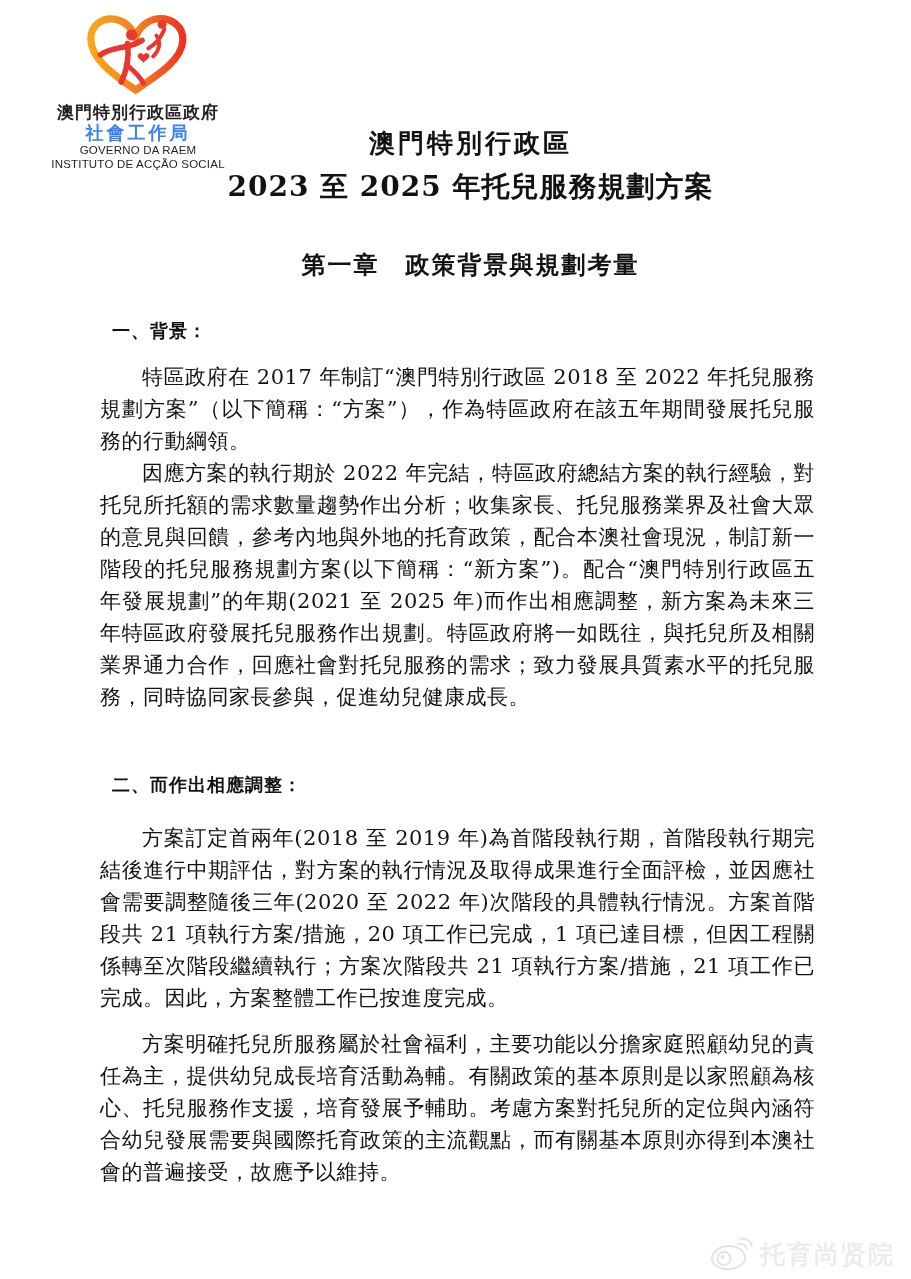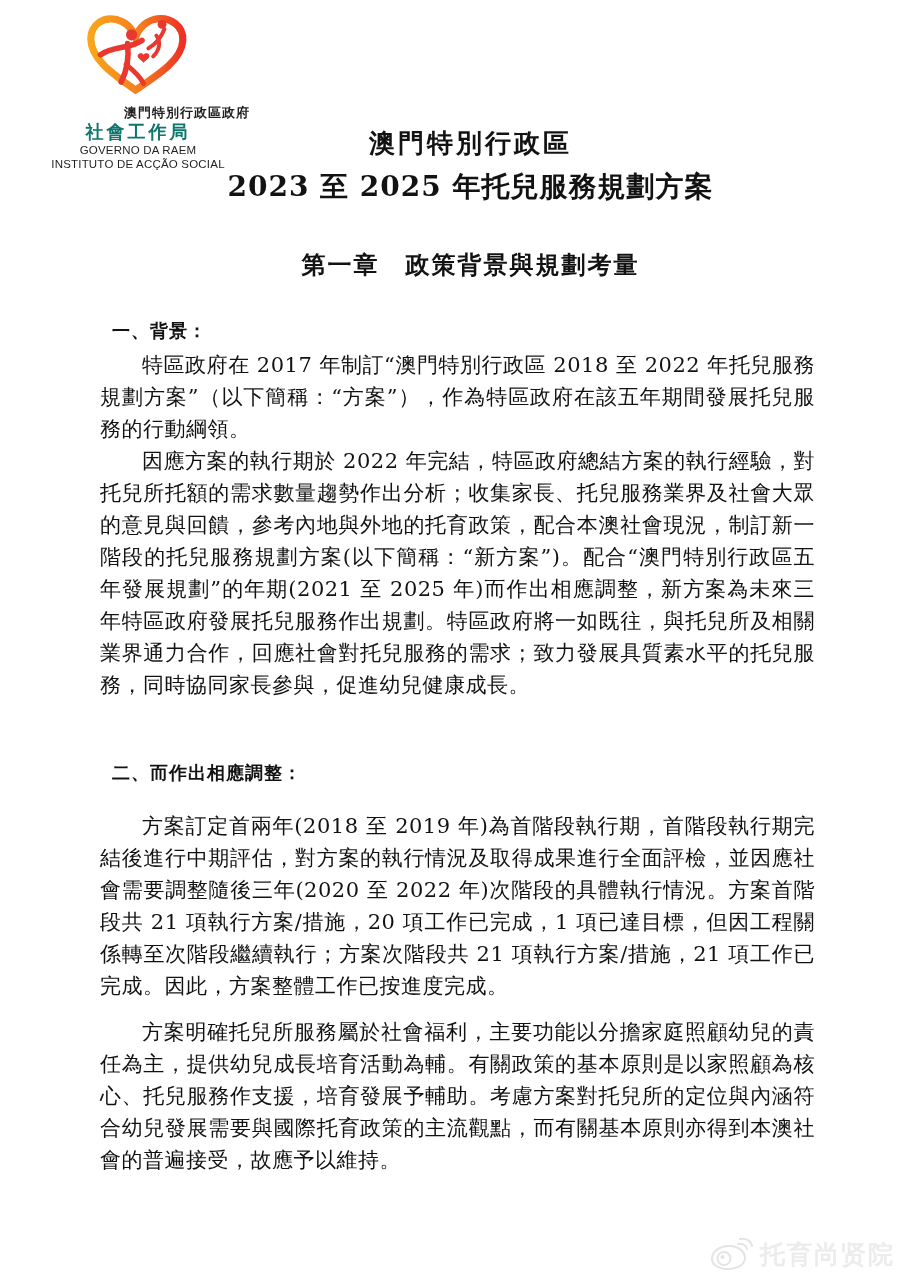--- a/index.html
+++ b/index.html
@@ -11,43 +11,43 @@
     color:#121212;
     font-family:"DejaVu Serif","Liberation Serif",serif;
   }
   
   .logo-block{
     position:absolute;top:12px;left:26px;width:224px;
     text-align:center;
     font-family:"Liberation Sans","DejaVu Sans",sans-serif;
   }
   .logo-heart{display:block;margin:0 auto 6px auto;}
-  .org-zh1{font-size:13px;font-weight:bold;letter-spacing:1px;color:#231f20;line-height:21px;text-align:right;}
-  .org-zh2{font-size:18px;font-weight:bold;letter-spacing:3px;color:#0f766e;line-height:20px;font-family:Liberation Mono, monospace;}
+  .org-zh1{font-size:17px;font-weight:bold;letter-spacing:1px;color:#231f20;line-height:21px;}
+  .org-zh2{font-size:18px;font-weight:bold;letter-spacing:3px;color:#3b82f6;line-height:20px;}
   .org-en{font-size:11.5px;font-weight:normal;color:#231f20;line-height:14px;letter-spacing:0.2px;}
   
   .title-block{position:relative;left:15px;padding-top:126px;text-align:center;}
   .title1{font-size:26px;font-weight:bold;line-height:34px;letter-spacing:3px;}
   .title2{font-size:28px;font-weight:bold;line-height:38px;margin-top:8px;letter-spacing:1px;}
   .chapter{position:relative;left:15px;margin-top:44px;text-align:center;
            font-size:24px;font-weight:bold;line-height:30px;letter-spacing:2px;}
   .chapter-gap{display:inline-block;width:26px;}
   
   .content{margin:0 96px 0 100px;}
   .sec-heading{font-size:18px;font-weight:bold;line-height:30px;margin:0 0 0 12px;letter-spacing:1px;}
   .sec-heading .h-num{margin-right:26px;}
   .content p{
     margin:0;
     font-size:21px;line-height:32px;
     text-indent:2em;
     text-align:justify;
     letter-spacing:0.5px;
   }
   #h1{margin-top:36px;}
-  #p1{margin-top:3px;}
+  #p1{margin-top:15px;}
   #p2{}
   #h2{margin-top:57px;}
   #p3{margin-top:22px;}
   #h3{margin-top:10px;}
   #p4{margin-top:14px;}
   
   .watermark{
     position:absolute;right:16px;bottom:8px;
     display:flex;align-items:center;gap:7px;
     font-family:"Liberation Sans","DejaVu Sans",sans-serif;

